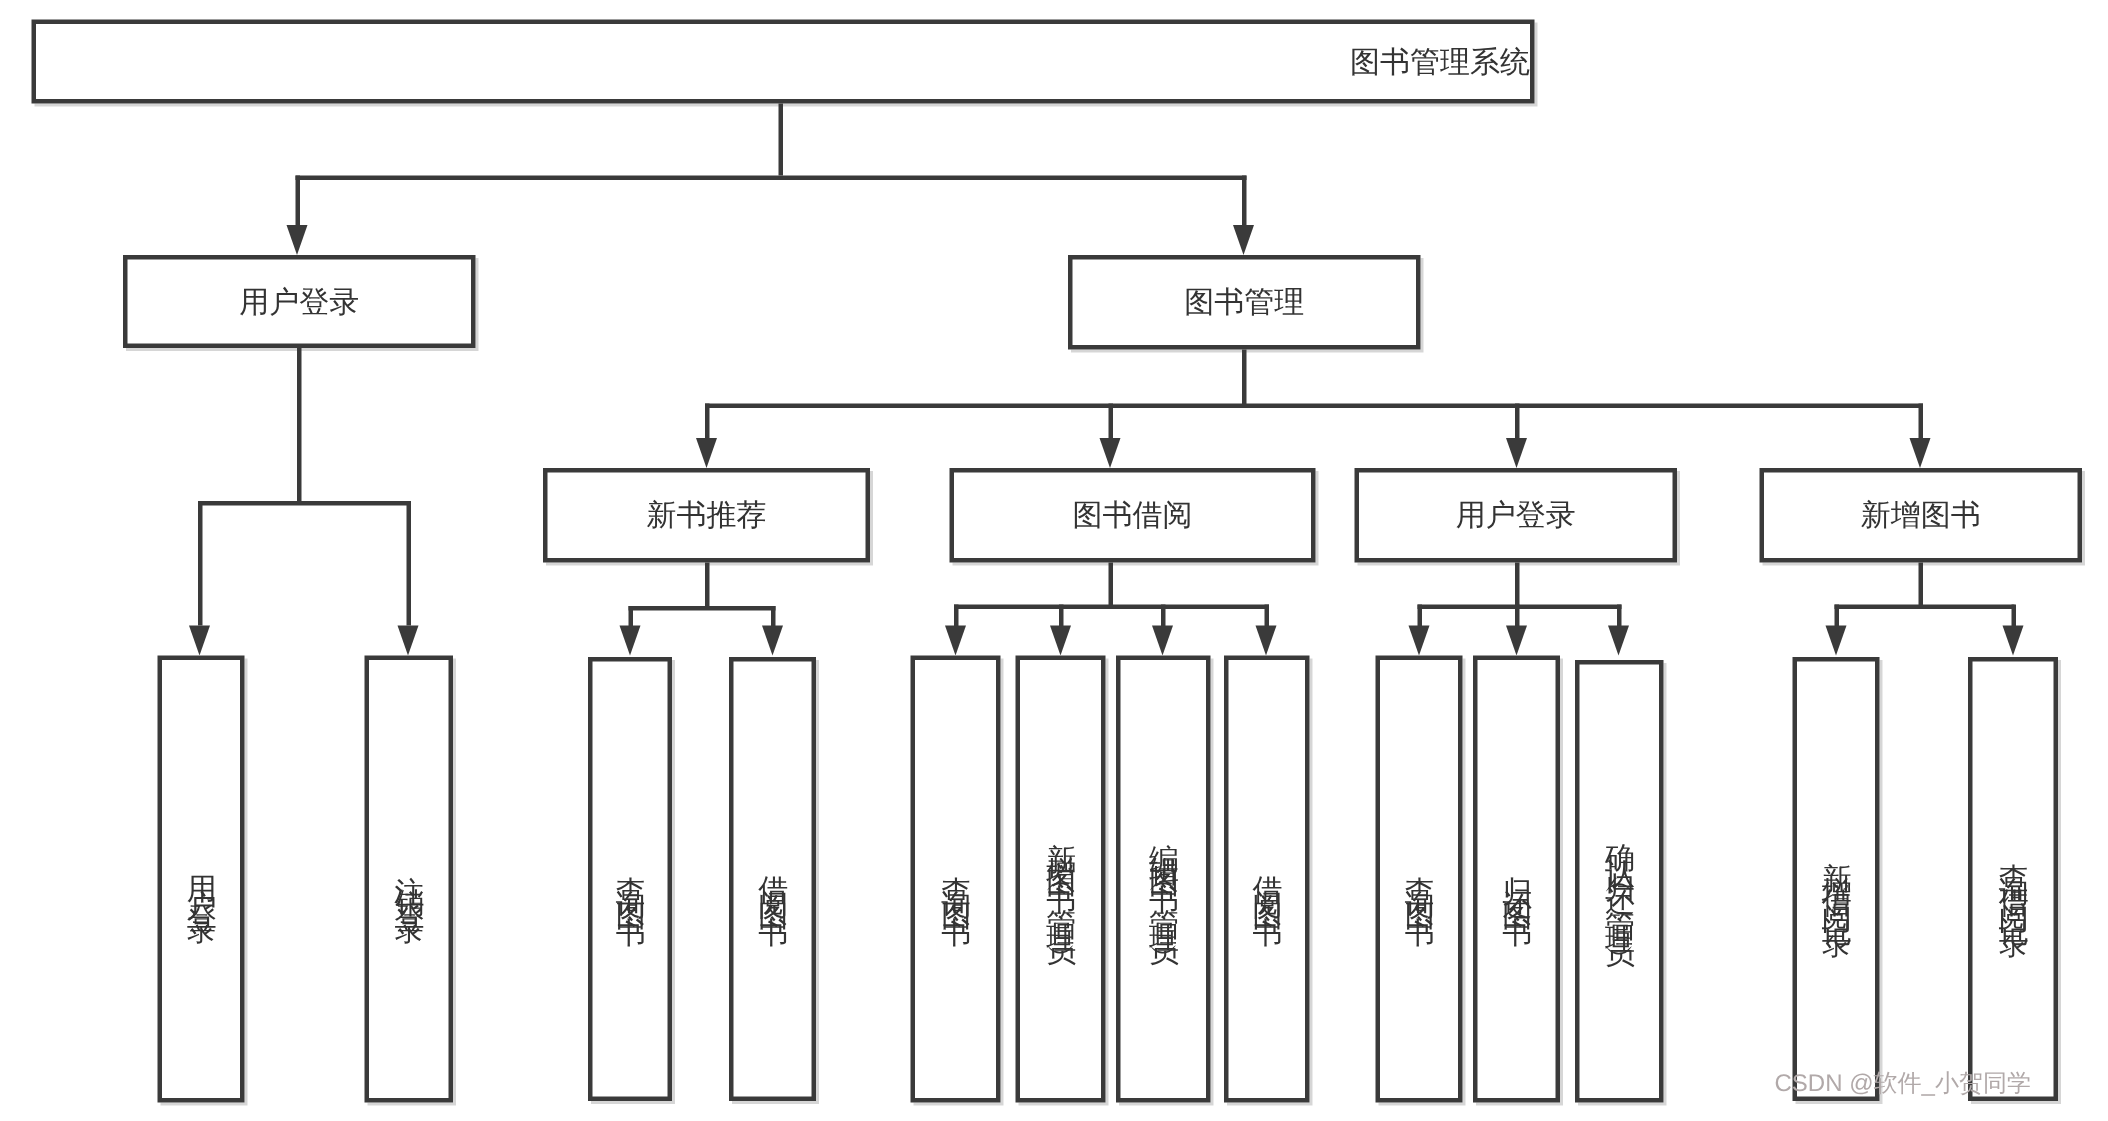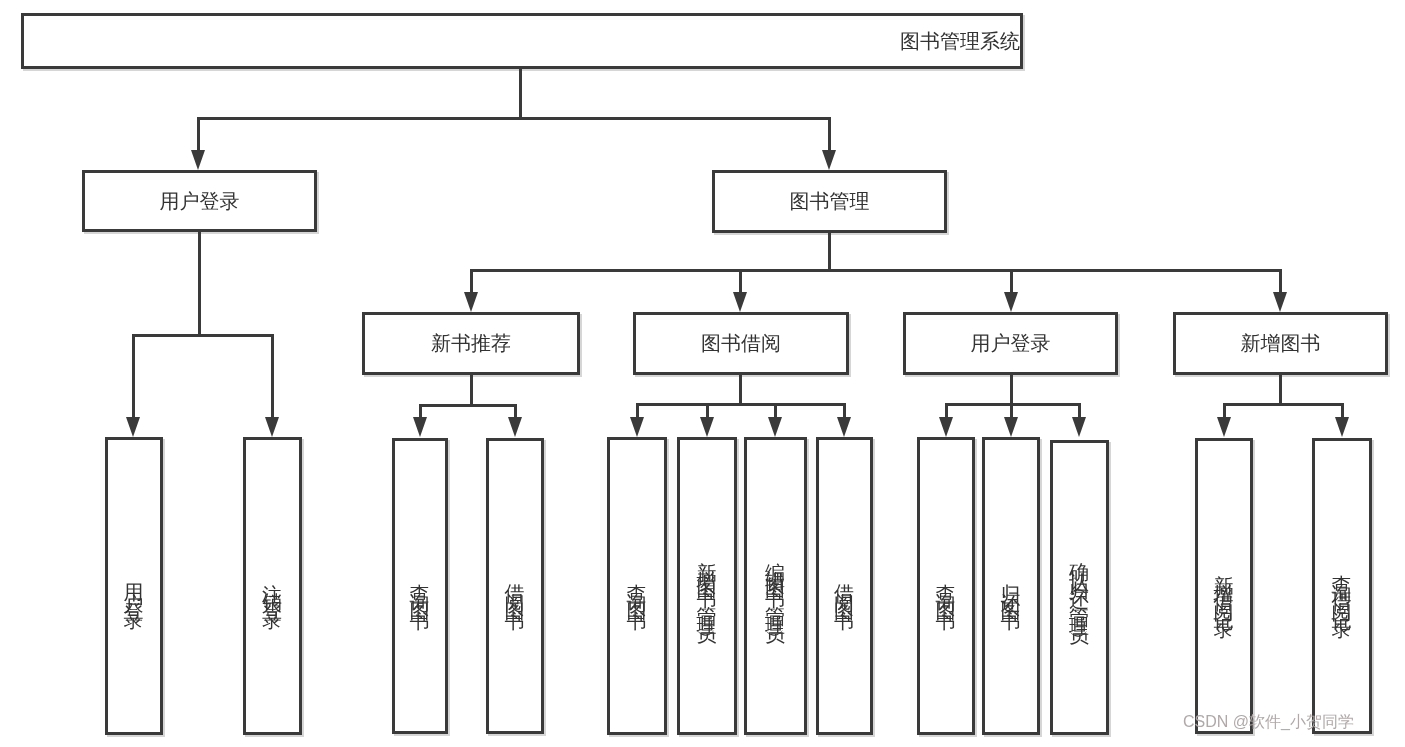--- a/index.html
+++ b/index.html
@@ -90,21 +90,21 @@
   <div class="vline" style="left:739px; top:269px; width:3px; height:24px;"></div>
   <div class="arrow" style="left:733px; top:292px;"></div>
   <div class="vline" style="left:1010px; top:269px; width:3px; height:24px;"></div>
   <div class="arrow" style="left:1004px; top:292px;"></div>
   <div class="vline" style="left:1279px; top:269px; width:3px; height:24px;"></div>
   <div class="arrow" style="left:1273px; top:292px;"></div>
 
   <div class="box" style="left:362px; top:312px; width:218px; height:63px;">
     <span class="lbl">新书推荐</span>
   </div>
-  <div class="box" style="left:633px; top:312px; width:216px; height:63px;">
+  <div class="box" style="left:633px; top:312px; width:244px; height:63px;">
     <span class="lbl">图书借阅</span>
   </div>
   <div class="box" style="left:903px; top:312px; width:215px; height:63px;">
     <span class="lbl">用户登录</span>
   </div>
   <div class="box" style="left:1173px; top:312px; width:215px; height:63px;">
     <span class="lbl">新增图书</span>
   </div>
 
   <div class="vline" style="left:470px; top:375px; width:3px; height:31px;"></div>

